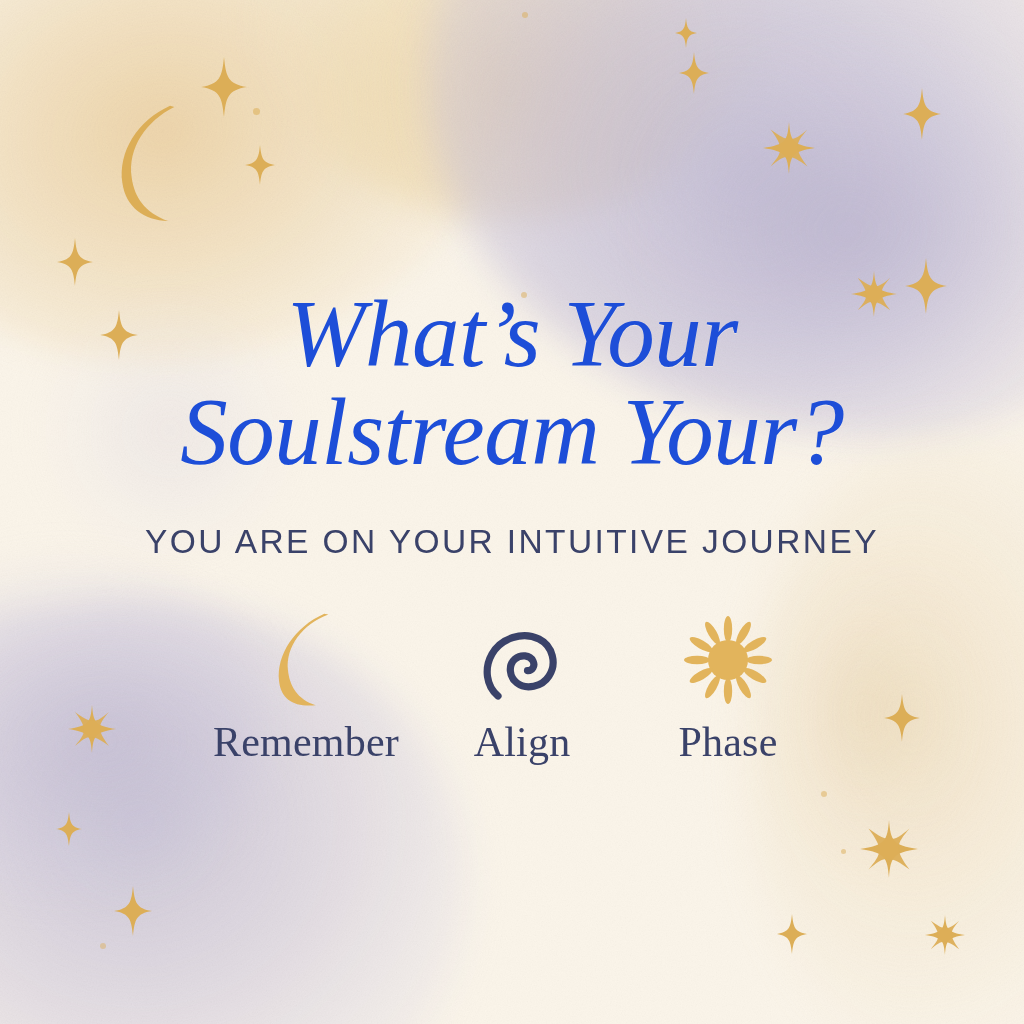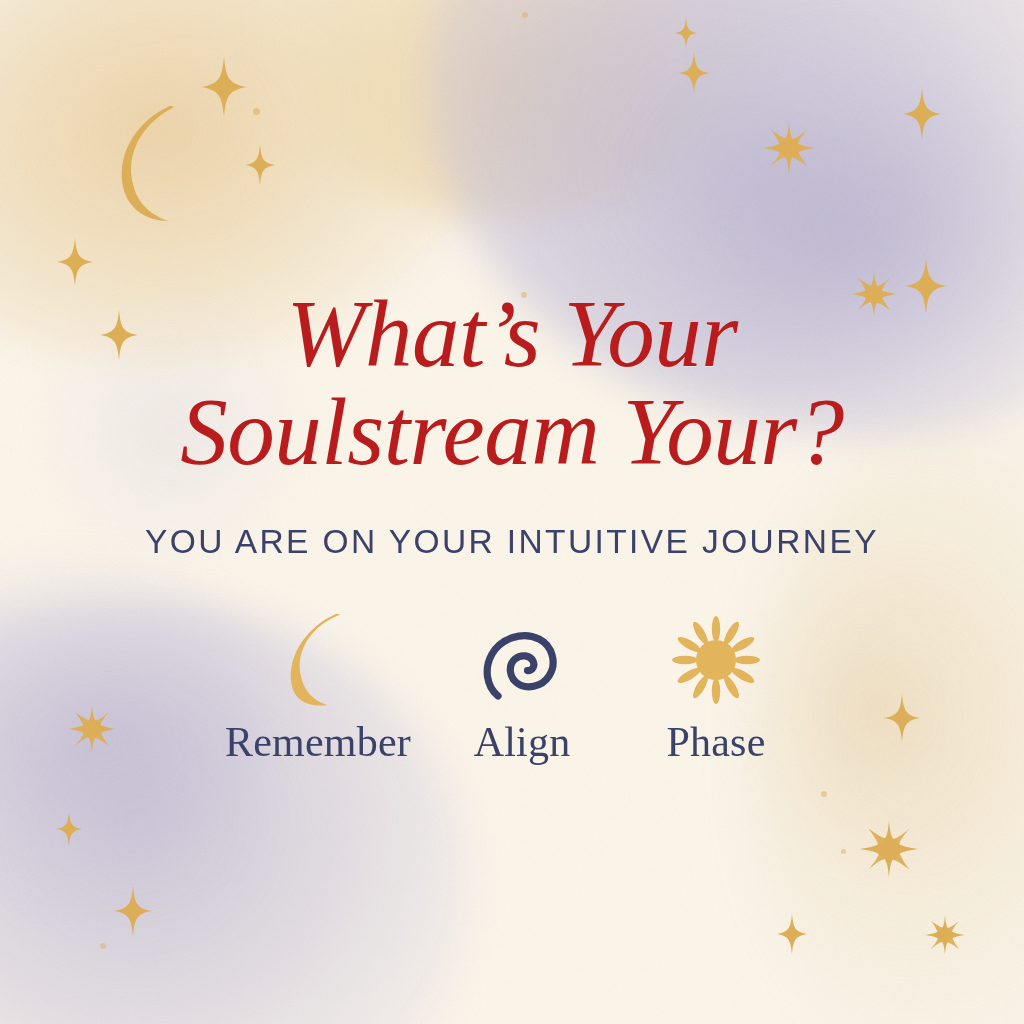--- a/index.html
+++ b/index.html
@@ -127,21 +127,21 @@
     position:absolute;inset:0;
     display:flex;flex-direction:column;
     align-items:center;justify-content:flex-start;
     padding-top:286px;
     box-sizing:border-box;
   }
   .title{
     font-family:"Liberation Serif", "DejaVu Serif", serif;
     font-style:italic;
     font-weight:400;
-    color:#b91c1c;
+    color:#1d4ed8;
     font-size:95px;
     line-height:1.03;
     text-align:center;
     letter-spacing:-0.5px;
     margin:0;
     text-shadow:0 1px 0 rgba(251,245,234,.5);
   }
   .title .line2{display:block;}
   .subtitle{
     margin:36px 0 0 0;
@@ -155,21 +155,21 @@
     text-transform:uppercase;
     max-width:760px;
   }
   .subtitle .sline{display:block;}
 
   .phases{
     margin-top:47px;
     display:flex;
     align-items:flex-end;
     justify-content:center;
-    gap:0;
+    gap:12px;
   }
   .phase{
     display:flex;flex-direction:column;align-items:center;
     width:200px;
   }
   .phase .glyph{
     height:95px;
     display:flex;align-items:center;justify-content:center;
   }
   .phase .glyph svg{display:block;}

